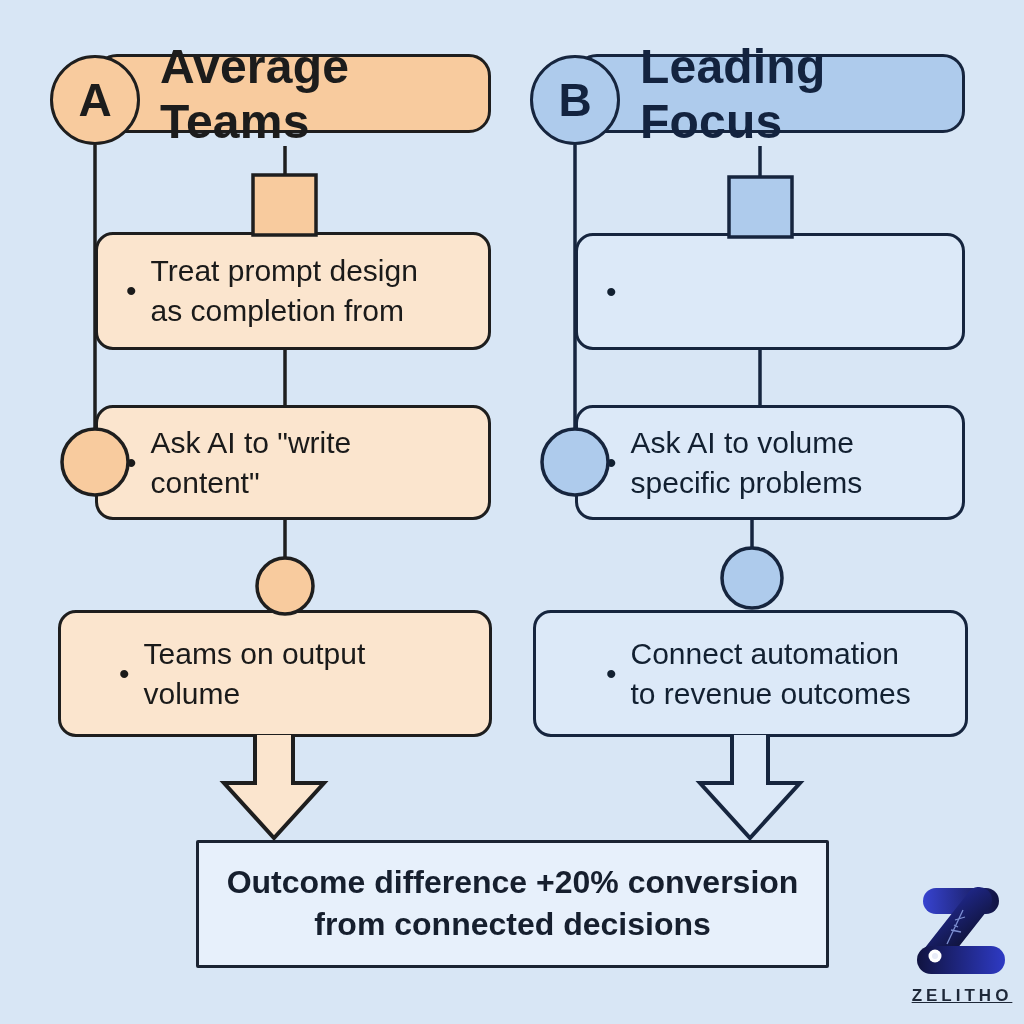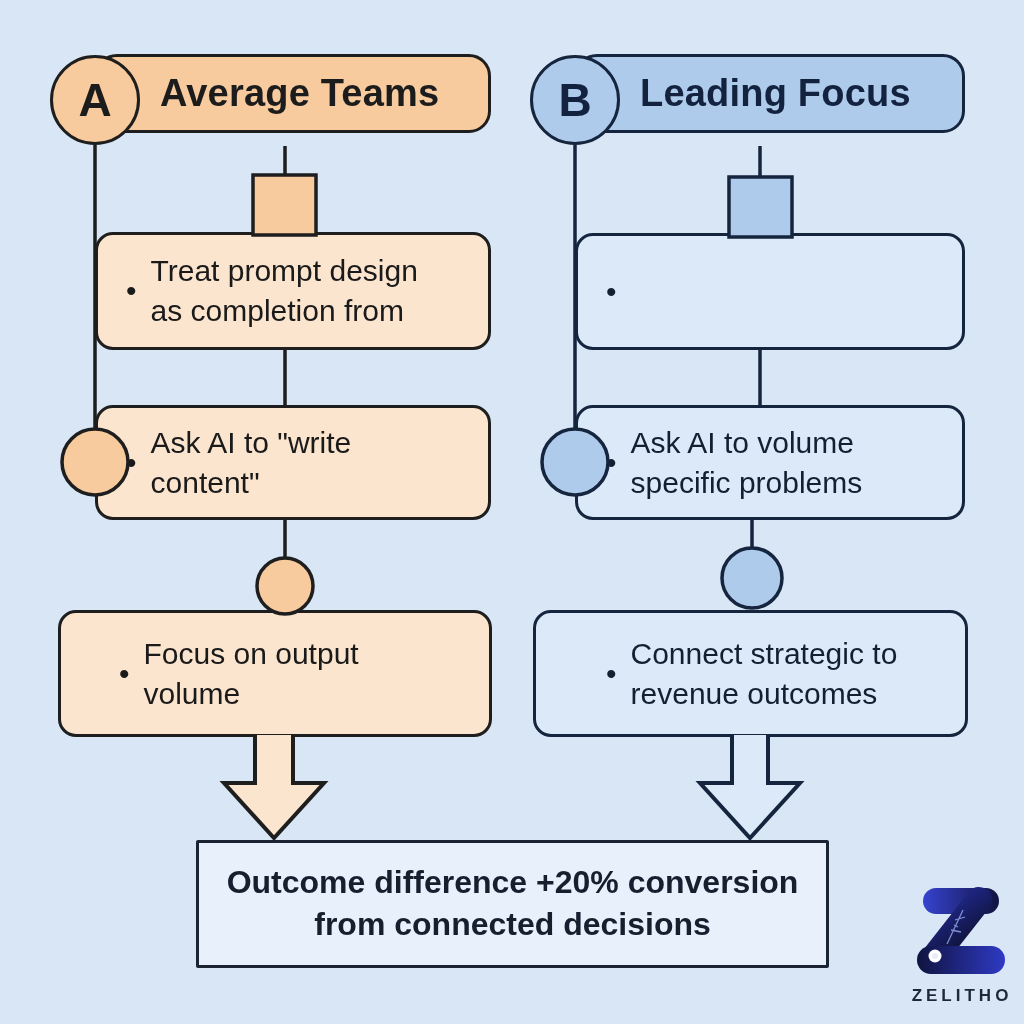--- a/index.html
+++ b/index.html
@@ -10,21 +10,21 @@
     font-family:"Liberation Sans", sans-serif;
   }
   svg.layer{position:absolute;left:0;top:0;width:1024px;height:1024px;}
   .layer-back{z-index:1;}
   .layer-front{z-index:3;}
 
   .header-box{
     position:absolute;z-index:2;height:79px;
     display:flex;align-items:center;
     border:3.5px solid;border-radius:22px;
-    font-size:38px;font-weight:700;letter-spacing:.2px;
+    font-size:48px;font-weight:700;letter-spacing:.2px;
     padding-left:62px;
   }
   .header-a{left:95px;top:54px;width:396px;background:#F8CB9E;border-color:#1E1E1E;color:#1C1C1C;}
   .header-b{left:575px;top:54px;width:390px;background:#AECBEC;border-color:#16253E;color:#13233F;}
 
   .badge{
     position:absolute;z-index:4;width:90px;height:90px;border-radius:50%;
     border:3.5px solid;display:flex;align-items:center;justify-content:center;
     font-size:46px;font-weight:700;
   }
@@ -49,20 +49,21 @@
     background:#E7F0FB;border:3px solid #1B2433;border-radius:2px;
     display:flex;align-items:center;justify-content:center;text-align:center;
     font-size:32px;font-weight:700;color:#161F2E;line-height:1.3;
   }
   .outcome-box .outcome-text{max-width:610px;}
 
   .brand{position:absolute;z-index:5;left:902px;top:884px;width:120px;text-align:center;}
   .brand-name{
     margin-top:2px;font-size:17px;font-weight:700;letter-spacing:4px;
     color:#1E2838;
+    text-decoration:underline;
   }
 </style>
 </head>
 <body>
 
 <div class="stage">
 
   <svg class="layer layer-back" viewBox="0 0 1024 1024">
     <path d="M95 145 V463" stroke="#1E1E1E" stroke-width="3.5" fill="none"></path>
     <path d="M285 146 V180" stroke="#1E1E1E" stroke-width="3.5" fill="none"></path>
@@ -84,40 +85,40 @@
   <div class="item-box item-orange" style="left:95px;top:232px;width:396px;height:118px">
     <span class="bullet">•</span>
     <span class="item-text">Treat prompt design as completion from</span>
   </div>
   <div class="item-box item-orange" style="left:95px;top:405px;width:396px;height:115px">
     <span class="bullet">•</span>
     <span class="item-text">Ask AI to "write content"</span>
   </div>
   <div class="item-box item-orange pad-wide-a" style="left:58px;top:610px;width:434px;height:127px">
     <span class="bullet">•</span>
-    <span class="item-text">Focus on output volume</span>
+    <span class="item-text">Teams on output volume</span>
   </div>
 
   <div class="header-box header-b">
     <span>Leading Focus</span>
   </div>
   <div class="badge badge-b">
     <span>B</span>
   </div>
 
   <div class="item-box item-blue" style="left:575px;top:233px;width:390px;height:117px">
     <span class="bullet">•</span>
   </div>
   <div class="item-box item-blue" style="left:575px;top:405px;width:390px;height:115px">
     <span class="bullet">•</span>
     <span class="item-text">Ask AI to volume specific problems</span>
   </div>
   <div class="item-box item-blue pad-wide-b" style="left:533px;top:610px;width:435px;height:127px">
     <span class="bullet">•</span>
-    <span class="item-text">Connect strategic to revenue outcomes</span>
+    <span class="item-text">Connect automation to revenue outcomes</span>
   </div>
 
   <div class="outcome-box">
     <span class="outcome-text">Outcome difference +20% conversion from connected decisions</span>
   </div>
 
   <svg class="layer layer-front" viewBox="0 0 1024 1024">
     <rect x="253" y="175" width="63" height="60" fill="#F8CB9E" stroke="#1E1E1E" stroke-width="3.5"></rect>
     <rect x="729" y="177" width="63" height="60" fill="#AECBEC" stroke="#16253E" stroke-width="3.5"></rect>
     <circle cx="95" cy="462" r="33" fill="#F8CB9E" stroke="#1E1E1E" stroke-width="3.5"></circle>

